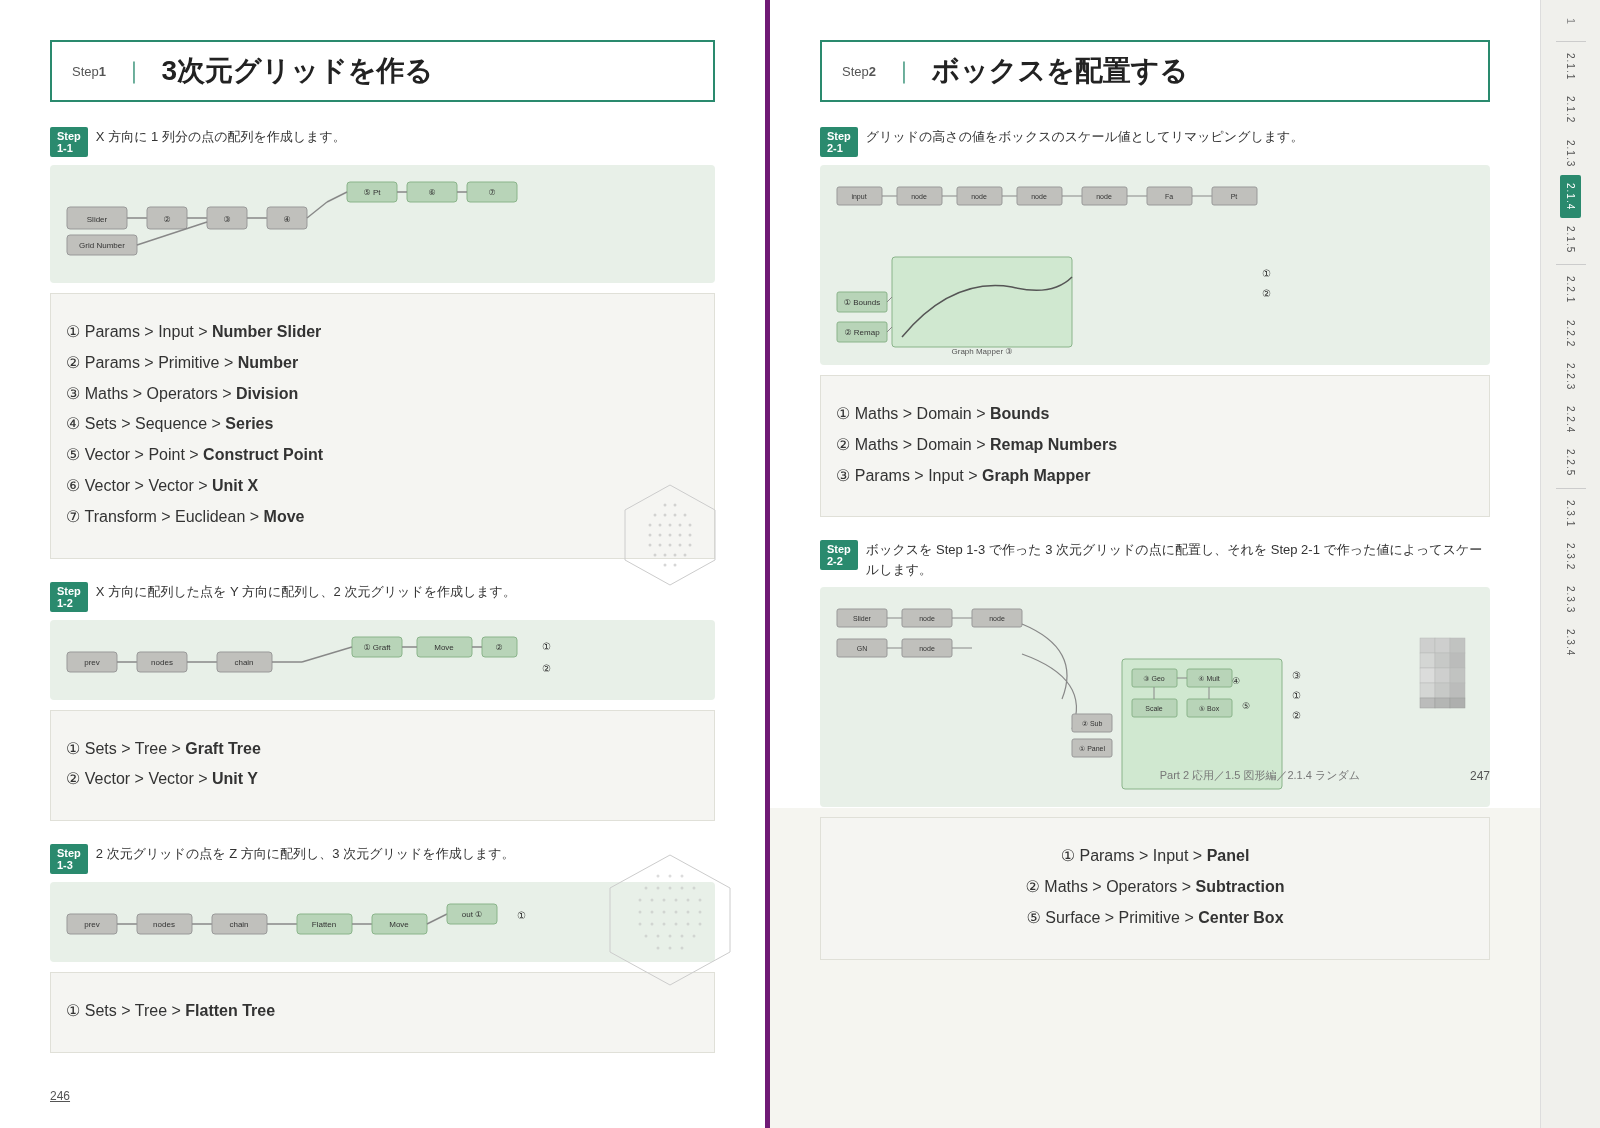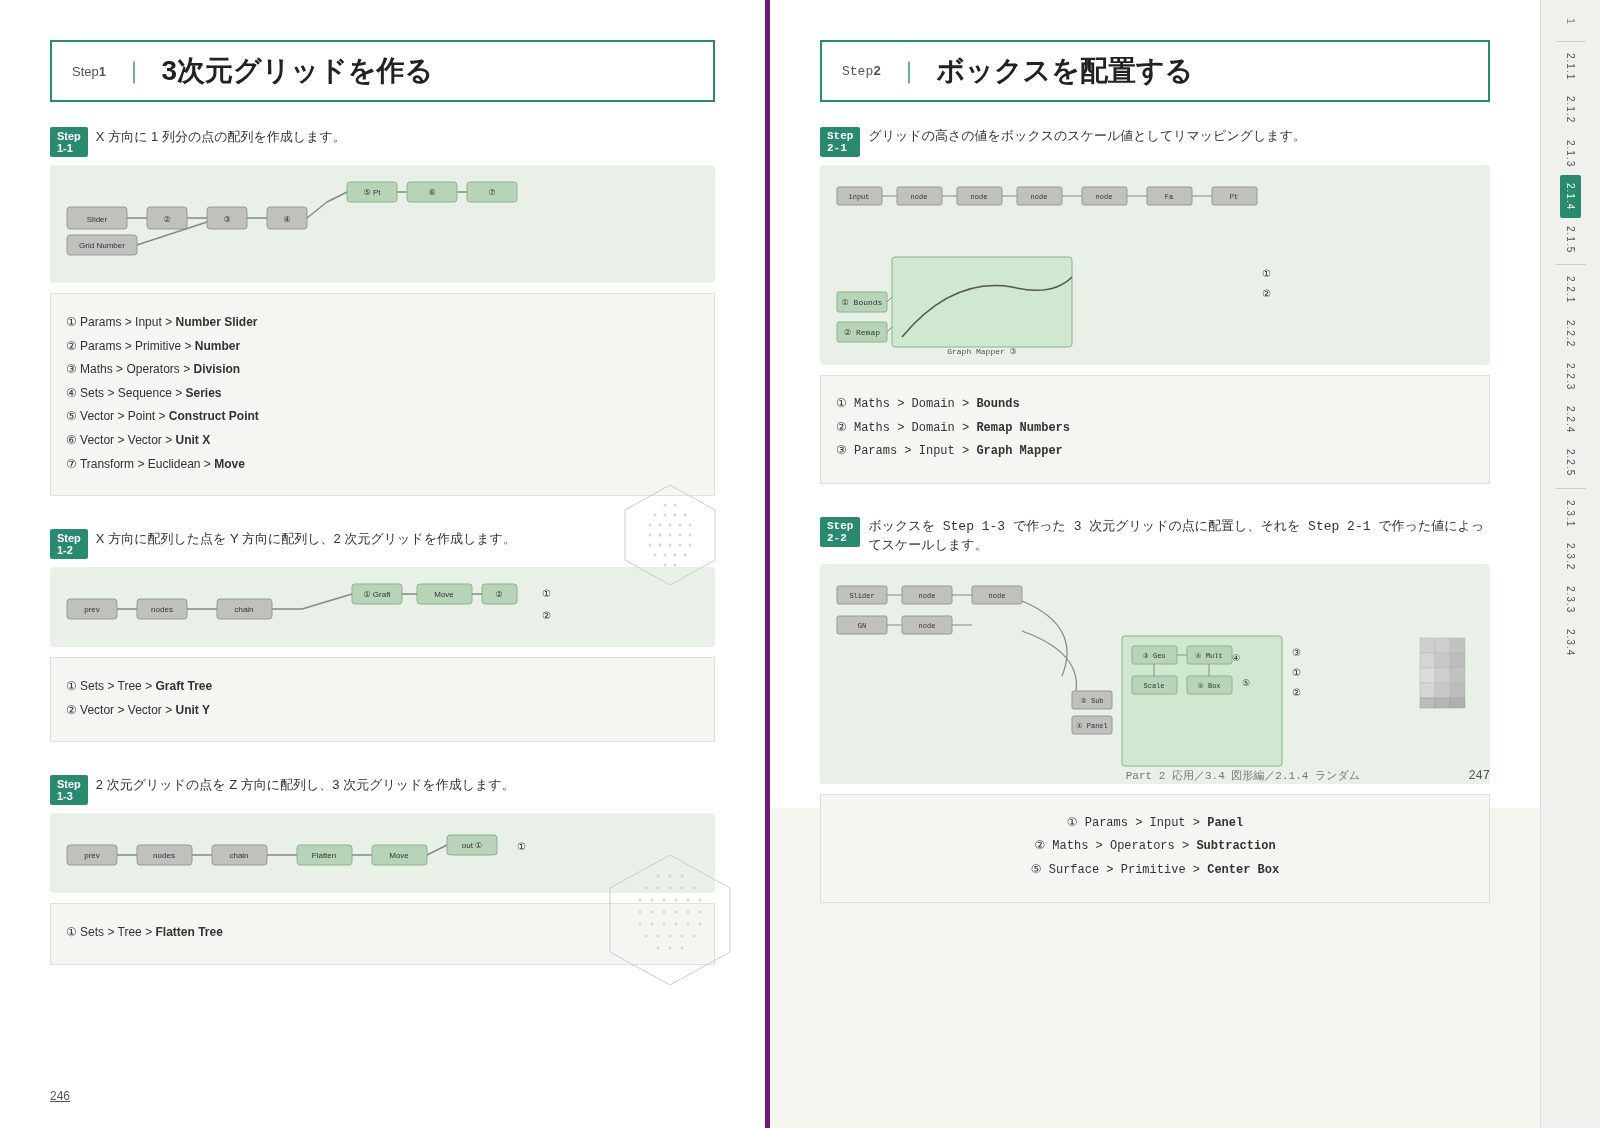--- a/index.html
+++ b/index.html
@@ -21,21 +21,20 @@
       position: relative;
       border-right: 5px solid #701a75;
     }
 
     .page-right {
       width: 770px;
       height: 808px;
       background: #fff;
       padding: 40px 50px;
       position: relative;
-      font-family: Liberation Mono, monospace;
     }
 
     .sidebar-right {
       width: 60px;
       height: 1128px;
       background: #f0f0ec;
       display: flex;
       flex-direction: column;
       align-items: center;
       padding-top: 10px;
@@ -101,23 +100,23 @@
       padding: 12px;
       margin: 8px 0 10px 0;
       position: relative;
       min-height: 80px;
     }
 
     
     .instruction-box {
       background: #f5f5f2;
       border: 1px solid #e0e0d8;
-      padding: 18px 15px;
-      margin-bottom: 33px;
-      font-size: 12px;
+      padding: 24px 15px;
+      margin-bottom: 23px;
+      font-size: 16px;
       line-height: 1.8;
       color: #333;
     }
 
     .instruction-box ol {
       list-style: none;
       padding: 0;
     }
 
     .instruction-box li {
@@ -557,21 +556,21 @@
 
     <div class="instruction-box" style="margin-top: 8px; text-align: center;">
       <ol>
         <li>① Params &gt; Input &gt; <strong>Panel</strong></li>
         <li>② Maths &gt; Operators &gt; <strong>Subtraction</strong></li>
         <li>⑤ Surface &gt; Primitive &gt; <strong>Center Box</strong></li>
       </ol>
     </div>
   </div>
 
-  <div class="page-info-right">Part 2 応用／3.4 図形編／2.1.4 ランダム</div>
+  <div class="page-info-right">Part 2 応用／1.5 図形編／2.1.4 ランダム</div>
   <div class="page-num-right">247</div>
 </div>
 
 <div class="sidebar-right">
   <div class="sidebar-item" style="font-size:11px; color:#888; margin-bottom:5px;">1</div>
   <div class="sidebar-divider"></div>
   <div class="sidebar-item">2.1.1</div>
   <div class="sidebar-item">2.1.2</div>
   <div class="sidebar-item">2.1.3</div>
   <div class="sidebar-item active">2.1.4</div>

